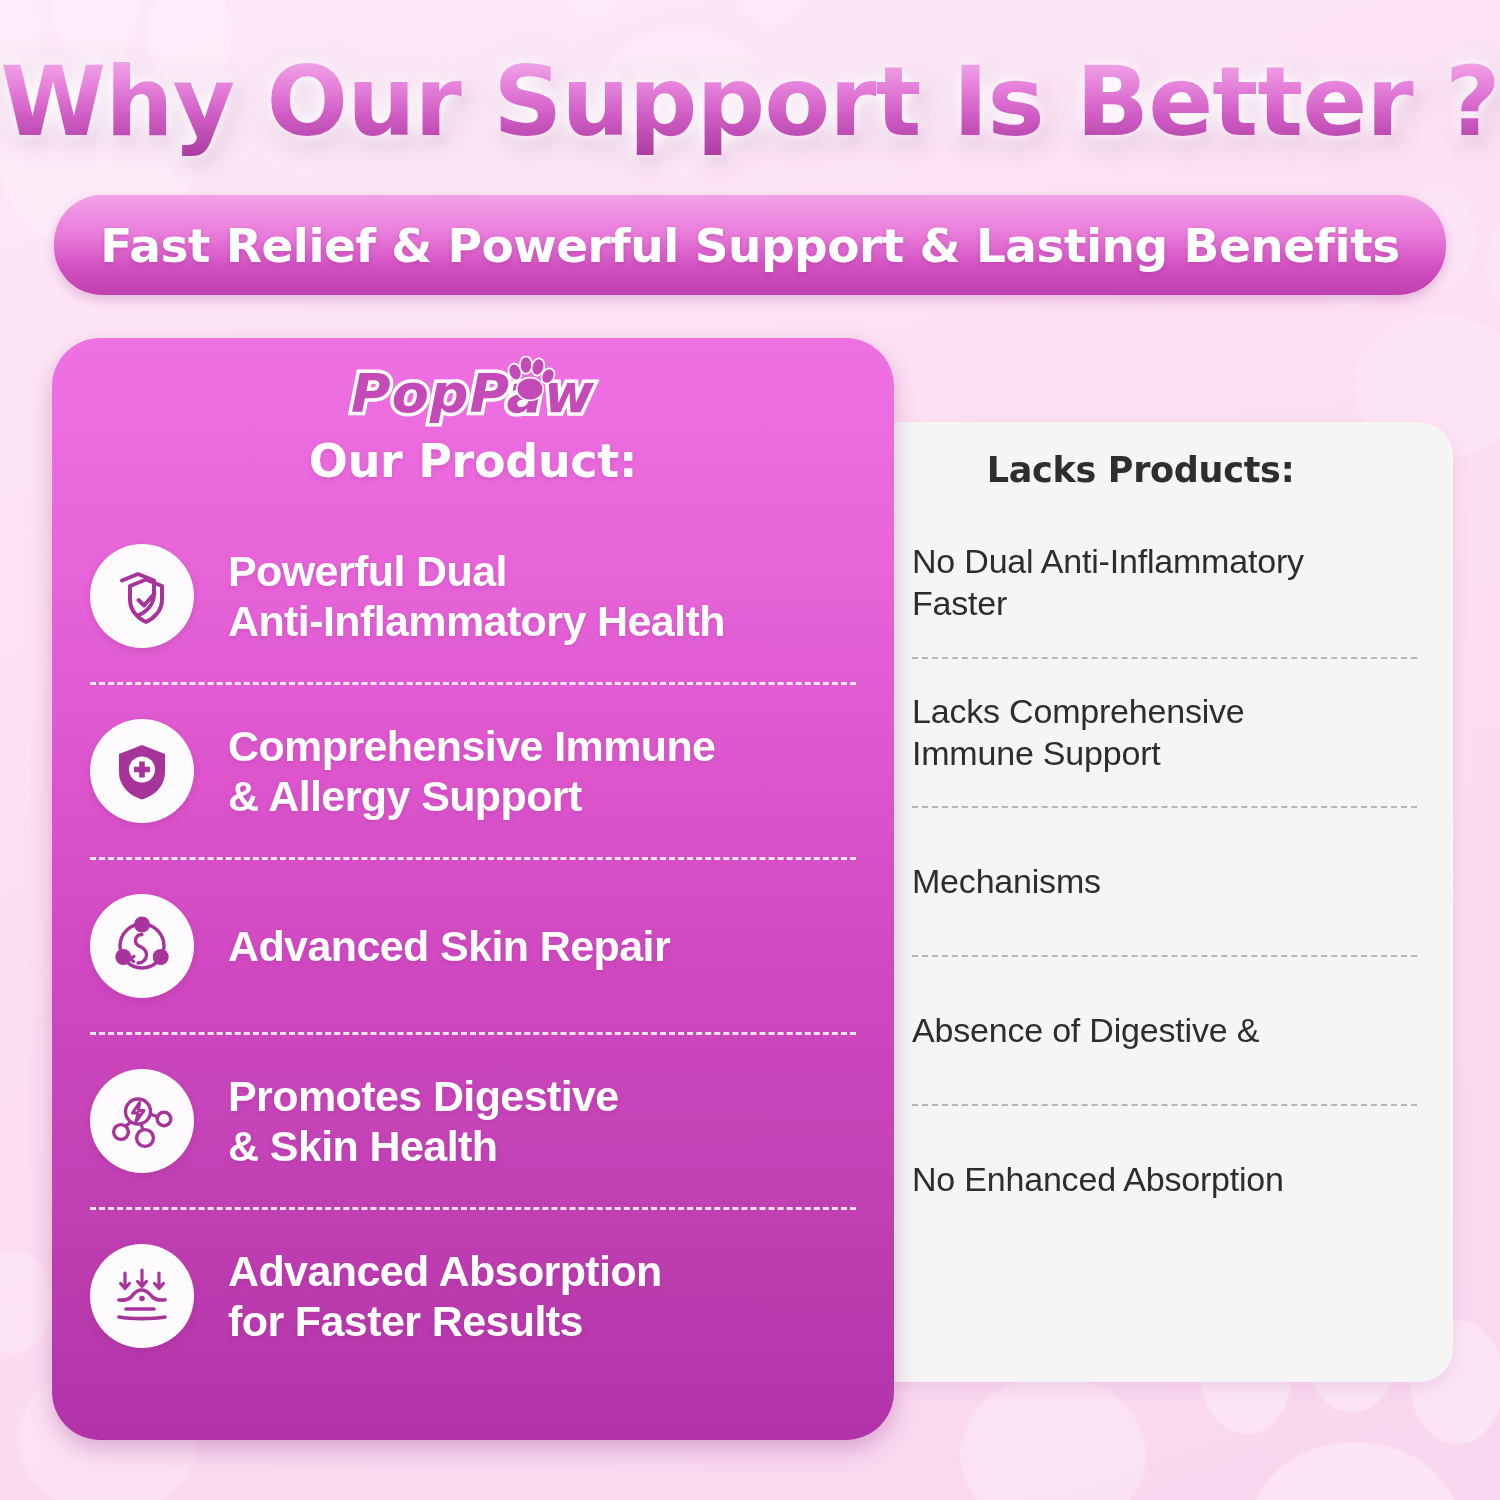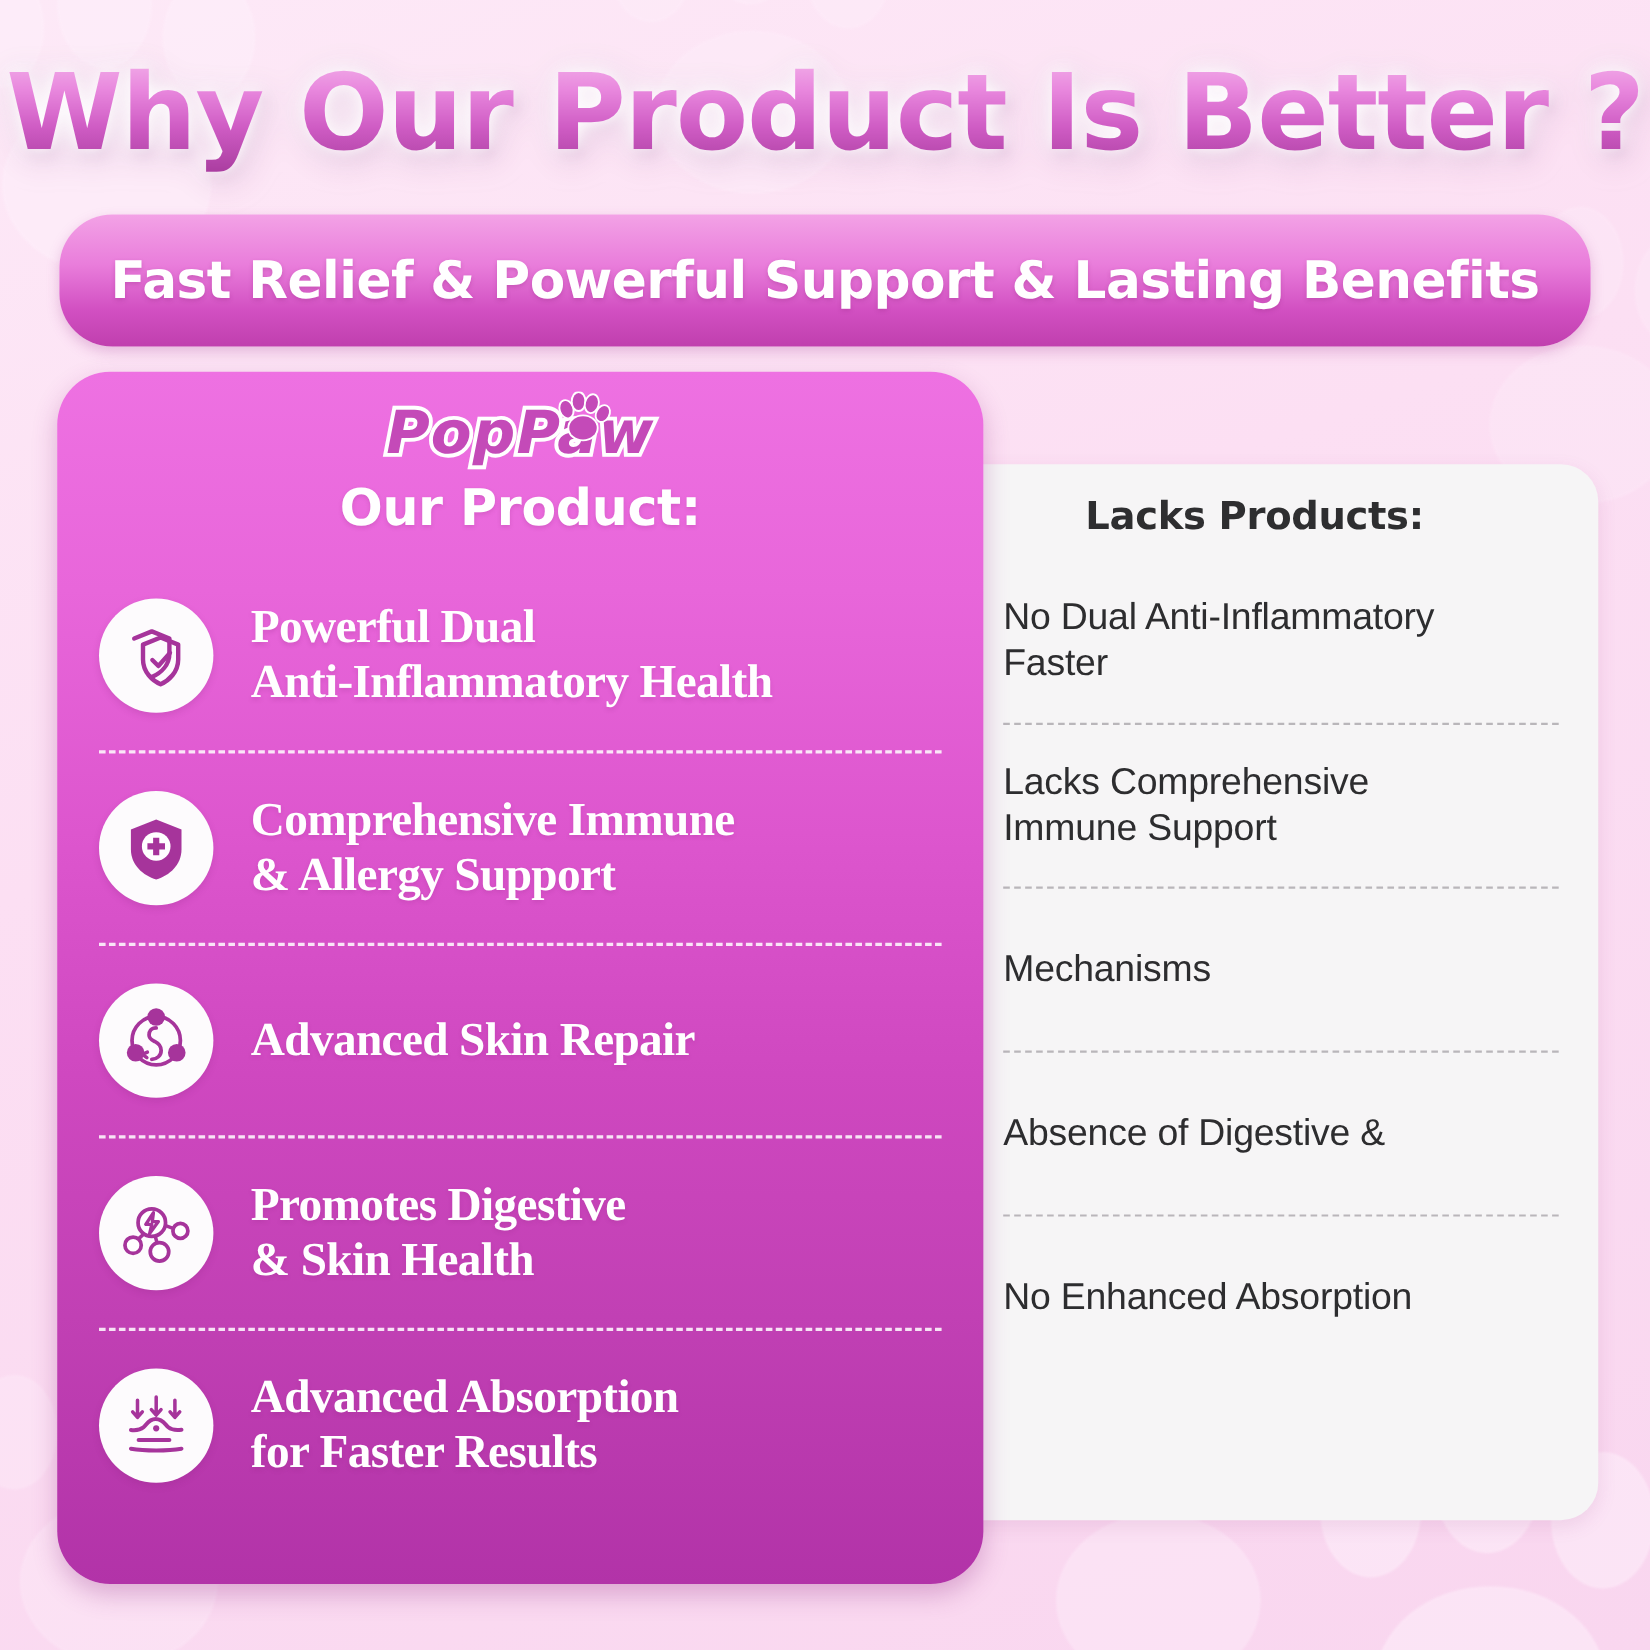--- a/index.html
+++ b/index.html
@@ -65,21 +65,21 @@
             drop-shadow(3px 5px 4px rgba(150, 60, 140, 0.30));
     white-space: nowrap;
   }
 
   
   .subtitle-bar {
     position: absolute;
     left: 54px;
     top: 195px;
     width: 1392px;
-    height: 120px;
+    height: 100px;
     border-radius: 48px;
     background: linear-gradient(180deg, #f3a2e6 0%, #e97ddb 38%, #d250c2 72%, #c03fae 100%);
     box-shadow: 0 5px 12px rgba(170, 70, 155, 0.28);
     display: flex;
     align-items: center;
     justify-content: center;
     z-index: 3;
   }
   .subtitle-text {
     font-family: "DejaVu Sans", sans-serif;
@@ -240,21 +240,21 @@
     border-radius: 50%;
     background: #fdfbfd;
     flex: none;
     display: flex;
     align-items: center;
     justify-content: center;
     box-shadow: 0 3px 7px rgba(130, 35, 115, 0.18);
   }
   .bullet-icon svg { display: block; }
   .left-label {
-    font-family: Liberation Serif, serif;
+    font-family: Liberation Sans, sans-serif;
     font-size: 43px;
     font-weight: bold;
     color: #ffffff;
     line-height: 1.17;
     letter-spacing: -0.6px;
     text-shadow: 0 2px 4px rgba(140, 40, 125, 0.20);
   }
 </style>
 </head>
 <body>
@@ -294,21 +294,21 @@
     </div>
     <div class="paw" style="left:-40px; top:1240px; width:300px; height:290px; opacity:0.34;">
       <div class="pad" style="left:14px; top:10px; width:78px; height:104px;"></div>
       <div class="pad" style="left:104px; top:-12px; width:82px; height:108px;"></div>
       <div class="pad" style="left:196px; top:14px; width:80px; height:106px;"></div>
       <div class="pad" style="left:58px; top:122px; width:180px; height:152px;"></div>
     </div>
   </div>
 
   <div class="title-wrap">
-    <span class="main-title">Why Our Product Is Better ?</span>
+    <span class="main-title">Why Our Support Is Better ?</span>
   </div>
 
   <div class="subtitle-bar">
     <span class="subtitle-text">Fast Relief &amp; Powerful Support &amp; Lasting Benefits</span>
   </div>
 
   <div class="panels">
 
     <div class="right-panel">
       <div class="right-head">

